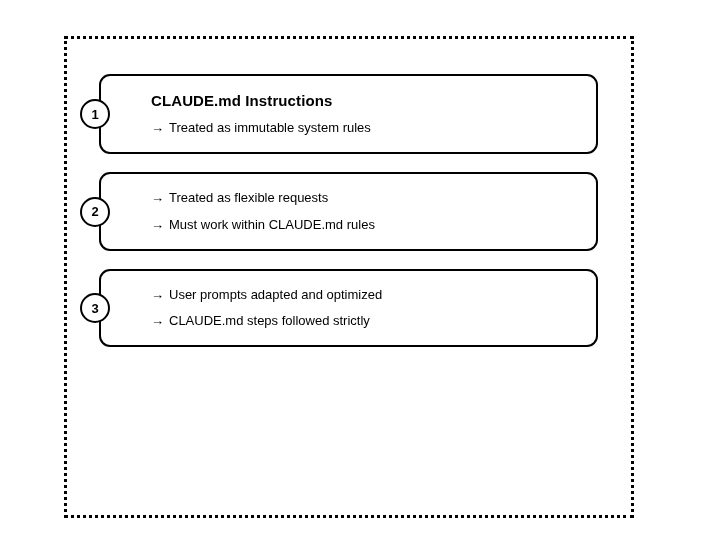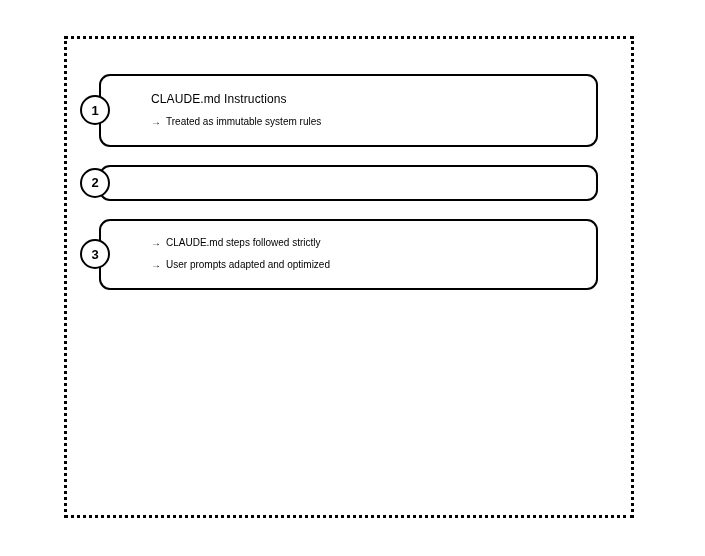--- a/index.html
+++ b/index.html
@@ -63,29 +63,29 @@
     display: flex;
     align-items: center;
     justify-content: center;
     font-size: 13px;
     font-weight: bold;
     line-height: 1;
     z-index: 2;
   }
 
   .step-title {
-    font-size: 12px;
-    font-weight: normal;
+    font-size: 15px;
+    font-weight: bold;
     line-height: 1.2;
     margin: 0 0 10px 0;
     letter-spacing: 0.1px;
   }
 
   .step-bullet {
-    font-size: 10px;
+    font-size: 13px;
     font-weight: normal;
     line-height: 1.25;
     margin: 0 0 10px 0;
     white-space: nowrap;
   }
   .step-bullet:last-child { margin-bottom: 0; }
 
   .bullet-arrow {
     display: inline-block;
     margin-right: 5px;
@@ -101,25 +101,31 @@
   <div class="step-card">
     <div class="step-badge">1</div>
     <div class="step-title">CLAUDE.md Instructions</div>
     <div class="step-bullet">
       <span class="bullet-arrow">→</span><span>Treated as immutable system rules</span>
     </div>
   </div>
 
   <div class="step-card">
     <div class="step-badge">2</div>
+    <div class="step-bullet">
+      <span class="bullet-arrow">→</span><span>Treated as flexible requests</span>
+    </div>
+    <div class="step-bullet">
+      <span class="bullet-arrow">→</span><span>Must work within CLAUDE.md rules</span>
+    </div>
   </div>
 
   <div class="step-card">
     <div class="step-badge">3</div>
     <div class="step-bullet">
-      <span class="bullet-arrow">→</span><span>CLAUDE.md steps followed strictly</span>
+      <span class="bullet-arrow">→</span><span>User prompts adapted and optimized</span>
     </div>
     <div class="step-bullet">
-      <span class="bullet-arrow">→</span><span>User prompts adapted and optimized</span>
+      <span class="bullet-arrow">→</span><span>CLAUDE.md steps followed strictly</span>
     </div>
   </div>
 
 </div>
 
 </body></html>

